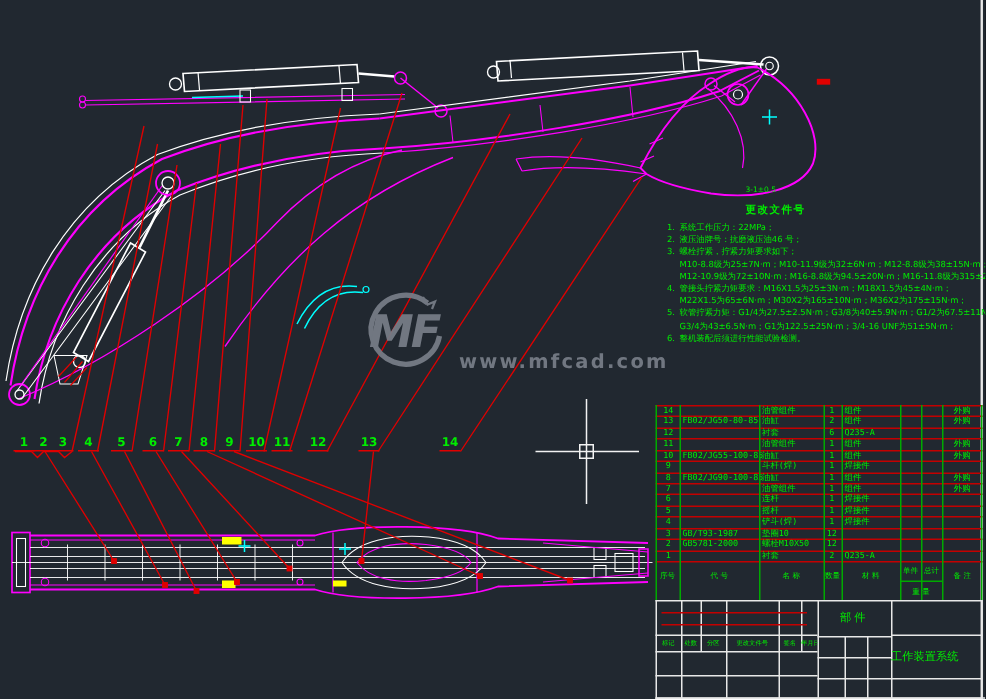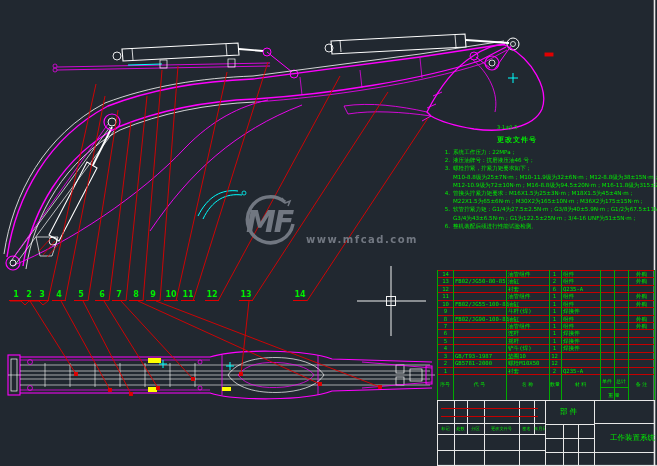--- a/index.html
+++ b/index.html
@@ -4,21 +4,21 @@
 <style>
   html,body{margin:0;padding:0;background:#10141a;}
   .screen{position:relative;width:657px;height:466px;background:#212830;overflow:hidden;
           font-family:"DejaVu Sans",sans-serif;}
   .screen svg{position:absolute;left:0;top:0;}
   
   .watermark{position:absolute;left:238px;top:192px;width:200px;height:66px;opacity:.95;}
   .wm-logo{position:absolute;left:8px;top:12px;font-size:30px;font-style:italic;font-weight:900;
            color:#767c86;letter-spacing:-2px;}
   .wm-name{position:absolute;left:66px;top:6px;font-size:30px;font-weight:700;color:#7b818b;letter-spacing:7px;white-space:nowrap;}
-  .wm-url{position:absolute;left:68px;top:42px;font-size:10px;font-weight:700;color:#767c86;letter-spacing:1.5px;white-space:nowrap;}
+  .wm-url{position:absolute;left:68px;top:42px;font-size:13px;font-weight:700;color:#767c86;letter-spacing:1.5px;white-space:nowrap;}
   
   .technotes{position:absolute;left:437px;top:135px;width:220px;color:#00ee00;}
   .tn-title{padding-left:60px;font-size:7px;font-weight:700;letter-spacing:1px;margin-bottom:3px;}
   .note-line{display:flex;line-height:8.2px;font-size:5.6px;white-space:nowrap;}
   .note-no{width:13px;text-align:right;margin-right:3px;flex:none;}
   .note-text{flex:1;}
   
   .balloon{position:absolute;top:289px;width:14px;height:11px;text-align:center;
            font-size:8px;font-weight:700;color:#00ee00;border-bottom:1px solid #e00000;line-height:11px;}
   
@@ -29,21 +29,21 @@
   .bom-cell{position:absolute;top:0;font-size:5.6px;line-height:7px;font-family:"DejaVu Sans Mono","DejaVu Sans",monospace;white-space:nowrap;}
   .vline{position:absolute;width:1px;background:#00aa00;}
   .hline-g{position:absolute;height:1px;background:#00aa00;}
   .bom-head{position:absolute;font-size:5px;text-align:center;line-height:6px;white-space:nowrap;}
   
   .tblock{position:absolute;left:437px;top:400px;width:218px;height:66px;color:#00ee00;}
   .wl{position:absolute;background:#e8e8e8;}
   .rl{position:absolute;background:#c40000;}
   .tb-label{position:absolute;font-size:4.2px;text-align:center;line-height:11px;white-space:nowrap;overflow:hidden;}
   .tb-part{position:absolute;left:108px;top:0;width:49px;height:24px;text-align:center;line-height:24px;font-size:7.5px;letter-spacing:2px;}
-  .tb-title{position:absolute;left:157px;top:23px;width:61px;height:29px;text-align:right;line-height:29px;font-size:7.5px;}
+  .tb-title{position:absolute;left:157px;top:23px;width:61px;height:29px;text-align:left;line-height:29px;font-size:7.5px;}
 </style>
 </head>
 <body>
 
 <div class="screen">
 
   <svg width="657" height="466" viewBox="0 0 657 466">
 
     <g fill="none">
 

